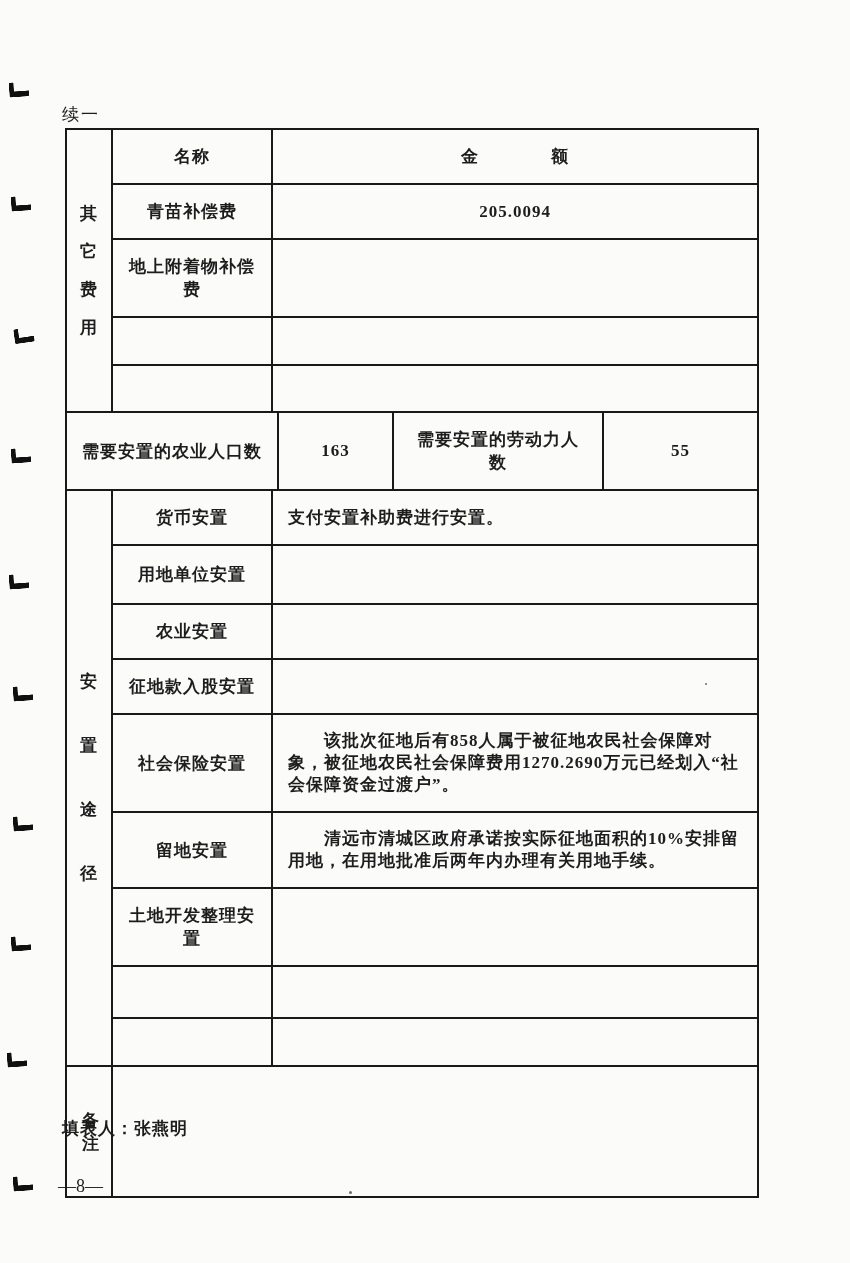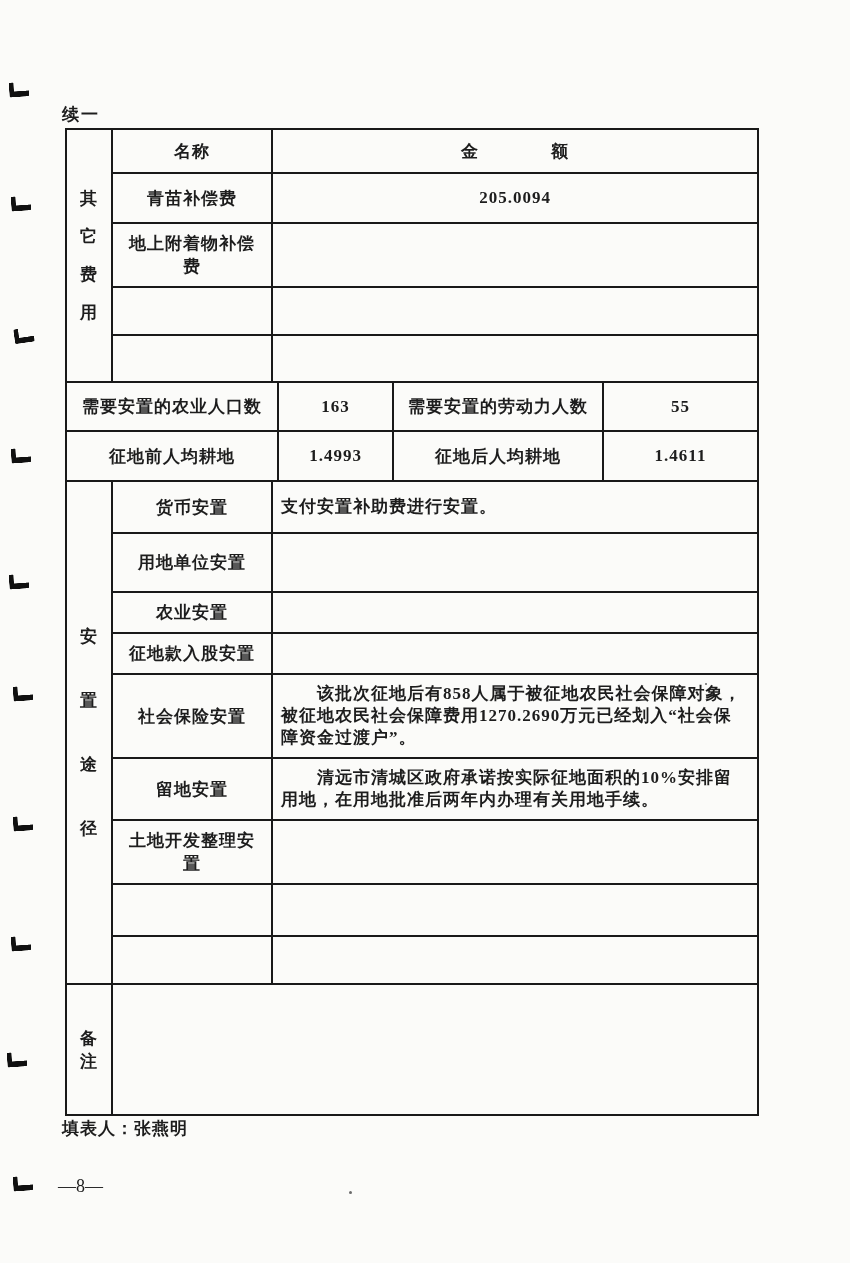--- a/index.html
+++ b/index.html
@@ -27,33 +27,33 @@
   .binding-mark:nth-of-type(4)  { left: 11px; top: 448px; }
   .binding-mark:nth-of-type(5)  { left: 9px;  top: 574px; }
   .binding-mark:nth-of-type(6)  { left: 13px; top: 686px; }
   .binding-mark:nth-of-type(7)  { left: 13px; top: 816px; }
   .binding-mark:nth-of-type(8)  { left: 11px; top: 936px; }
   .binding-mark:nth-of-type(9)  { left: 7px;  top: 1052px; }
   .binding-mark:nth-of-type(10) { left: 13px; top: 1176px; }
 
   .cont-label {
     position: absolute; left: 62px; top: 103px;
-    font-size: 17px; font-weight: 700; letter-spacing: 2px;
+    font-size: 17px; font-weight: 400; letter-spacing: 2px;
   }
 
   .form-wrap { position: absolute; left: 65px; top: 128px; width: 692px; }
 
   table.sec {
     border-collapse: collapse;
     table-layout: fixed;
     width: 692px;
   }
   table.sec td {
     border: 2px solid #191919;
-    padding: 8px;
+    padding: 15px;
     font-size: 17px;
     font-weight: 600;
     letter-spacing: 1px;
     vertical-align: middle;
     overflow: hidden;
   }
   table.sec + table.sec td { border-top-width: 0; } 
   table.sec tr + tr td { }
 
   td.ctr { text-align: center; }
@@ -155,26 +155,20 @@
           <col style="width:210px">
           <col style="width:155px">
         </colgroup>
       <tbody>
       <tr style="height:48px">
         <td class="ctr">需要安置的农业人口数</td>
         <td class="num">163</td>
         <td class="ctr">需要安置的劳动力人数</td>
         <td class="num">55</td>
       </tr>
-      <tr style="height:50px">
-        <td class="ctr">征地前人均耕地</td>
-        <td class="num">1.4993</td>
-        <td class="ctr">征地后人均耕地</td>
-        <td class="num">1.4611</td>
-      </tr>
     </tbody>
       </table>
 
     <table class="sec">
       <colgroup>
           <col style="width:46px">
           <col style="width:160px">
           <col style="width:486px">
         </colgroup>
       <tbody>

